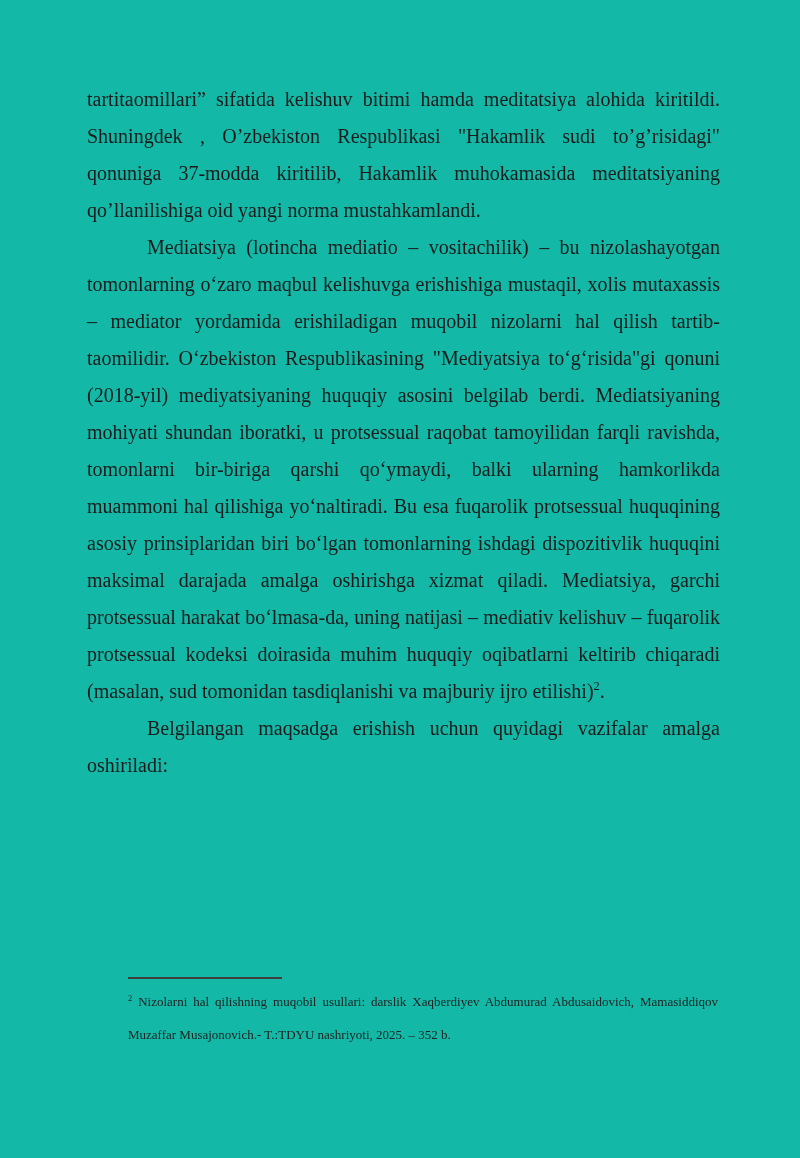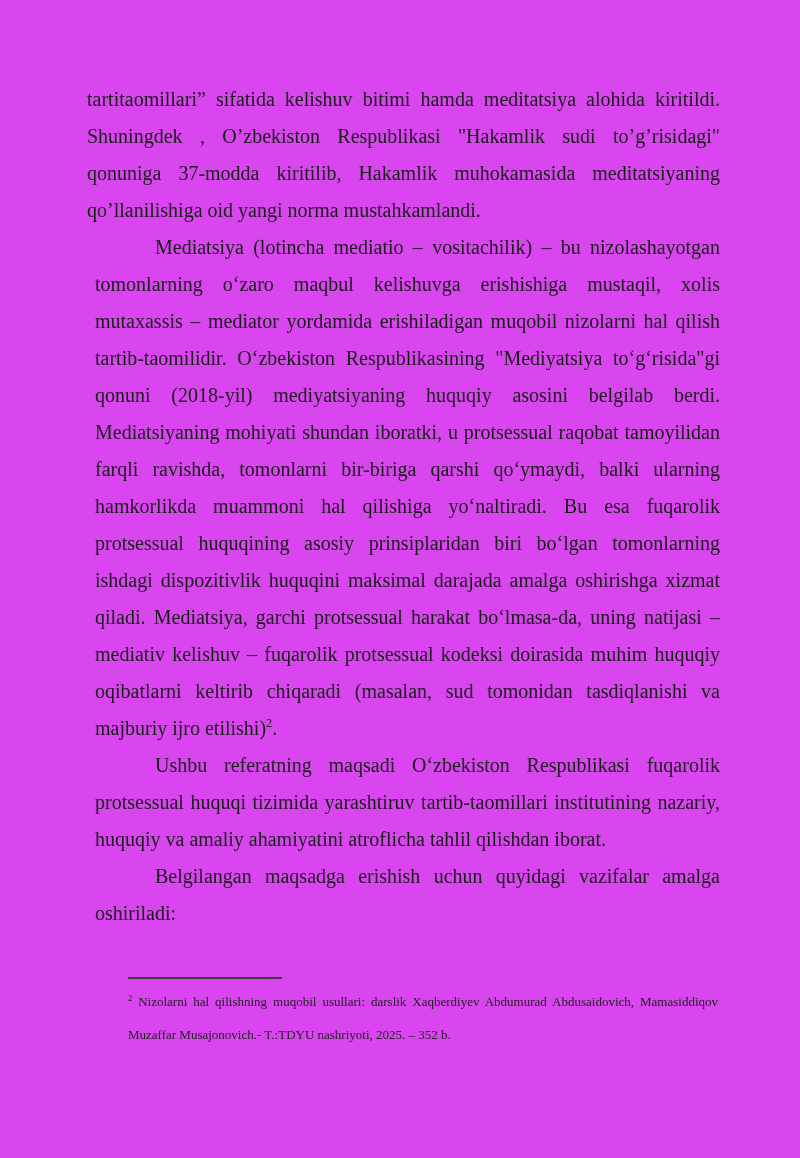--- a/index.html
+++ b/index.html
@@ -9,41 +9,40 @@
   body {
     width: 800px;
     height: 1158px;
     background: #f4f4f4;
     font-family: "Liberation Serif", serif;
   }
   .page {
     position: relative;
     width: 800px;
     height: 1158px;
-    background: #d946ef;
+    background: #14b8a6;
     overflow: hidden;
     color: #1b1b1b;
   }
   .body-text {
     position: absolute;
     left: 87px;
     top: 81px;
     width: 633px;
     font-size: 20px;
     line-height: 37px;
     text-align: justify;
     color: #1b1b1b;
   }
   .body-text p.para {
     margin: 0;
     padding: 0;
   }
   .body-text p.para.indent {
     text-indent: 60px;
-    margin-left: 8px;
   }
   .body-text sup.fn-ref {
     font-size: 0.62em;
     line-height: 0;
     vertical-align: super;
   }
   .footnote-separator {
     position: absolute;
     left: 128px;
     top: 977px;
@@ -68,21 +67,20 @@
   }
 </style>
 </head>
 <body>
 
 <div class="page">
 
   <div class="body-text">
       <p class="para">tartitaomillari” sifatida kelishuv bitimi hamda meditatsiya alohida kiritildi. Shuningdek , O’zbekiston Respublikasi "Hakamlik sudi to’g’risidagi" qonuniga 37-modda kiritilib, Hakamlik muhokamasida meditatsiyaning qo’llanilishiga oid yangi norma mustahkamlandi.</p>
       <p class="para indent">Mediatsiya (lotincha mediatio – vositachilik) – bu nizolashayotgan tomonlarning o‘zaro maqbul kelishuvga erishishiga mustaqil, xolis mutaxassis – mediator yordamida erishiladigan muqobil nizolarni hal qilish tartib-taomilidir. O‘zbekiston Respublikasining "Mediyatsiya to‘g‘risida"gi qonuni (2018-yil) mediyatsiyaning huquqiy asosini belgilab berdi. Mediatsiyaning mohiyati shundan iboratki, u protsessual raqobat tamoyilidan farqli ravishda, tomonlarni bir-biriga qarshi qo‘ymaydi, balki ularning hamkorlikda muammoni hal qilishiga yo‘naltiradi. Bu esa fuqarolik protsessual huquqining asosiy prinsiplaridan biri bo‘lgan tomonlarning ishdagi dispozitivlik huquqini maksimal darajada amalga oshirishga xizmat qiladi. Mediatsiya, garchi protsessual harakat bo‘lmasa-da, uning natijasi – mediativ kelishuv – fuqarolik protsessual kodeksi doirasida muhim huquqiy oqibatlarni keltirib chiqaradi (masalan, sud tomonidan tasdiqlanishi va majburiy ijro etilishi)<sup class="fn-ref">2</sup>.</p>
-      <p class="para indent">Ushbu referatning maqsadi O‘zbekiston Respublikasi fuqarolik protsessual huquqi tizimida yarashtiruv tartib-taomillari institutining nazariy, huquqiy va amaliy ahamiyatini atroflicha tahlil qilishdan iborat.</p>
       <p class="para indent">Belgilangan maqsadga erishish uchun quyidagi vazifalar amalga oshiriladi:</p>
     </div>
 
   <div class="footnote-separator"></div>
 
   <div class="footnote"><sup class="fn-marker">2</sup><span> Nizolarni hal qilishning muqobil usullari: darslik Xaqberdiyev Abdumurad Abdusaidovich, Mamasiddiqov Muzaffar Musajonovich.- T.:TDYU nashriyoti, 2025. – 352 b.</span></div>
 
 </div>
 
 </body></html>

